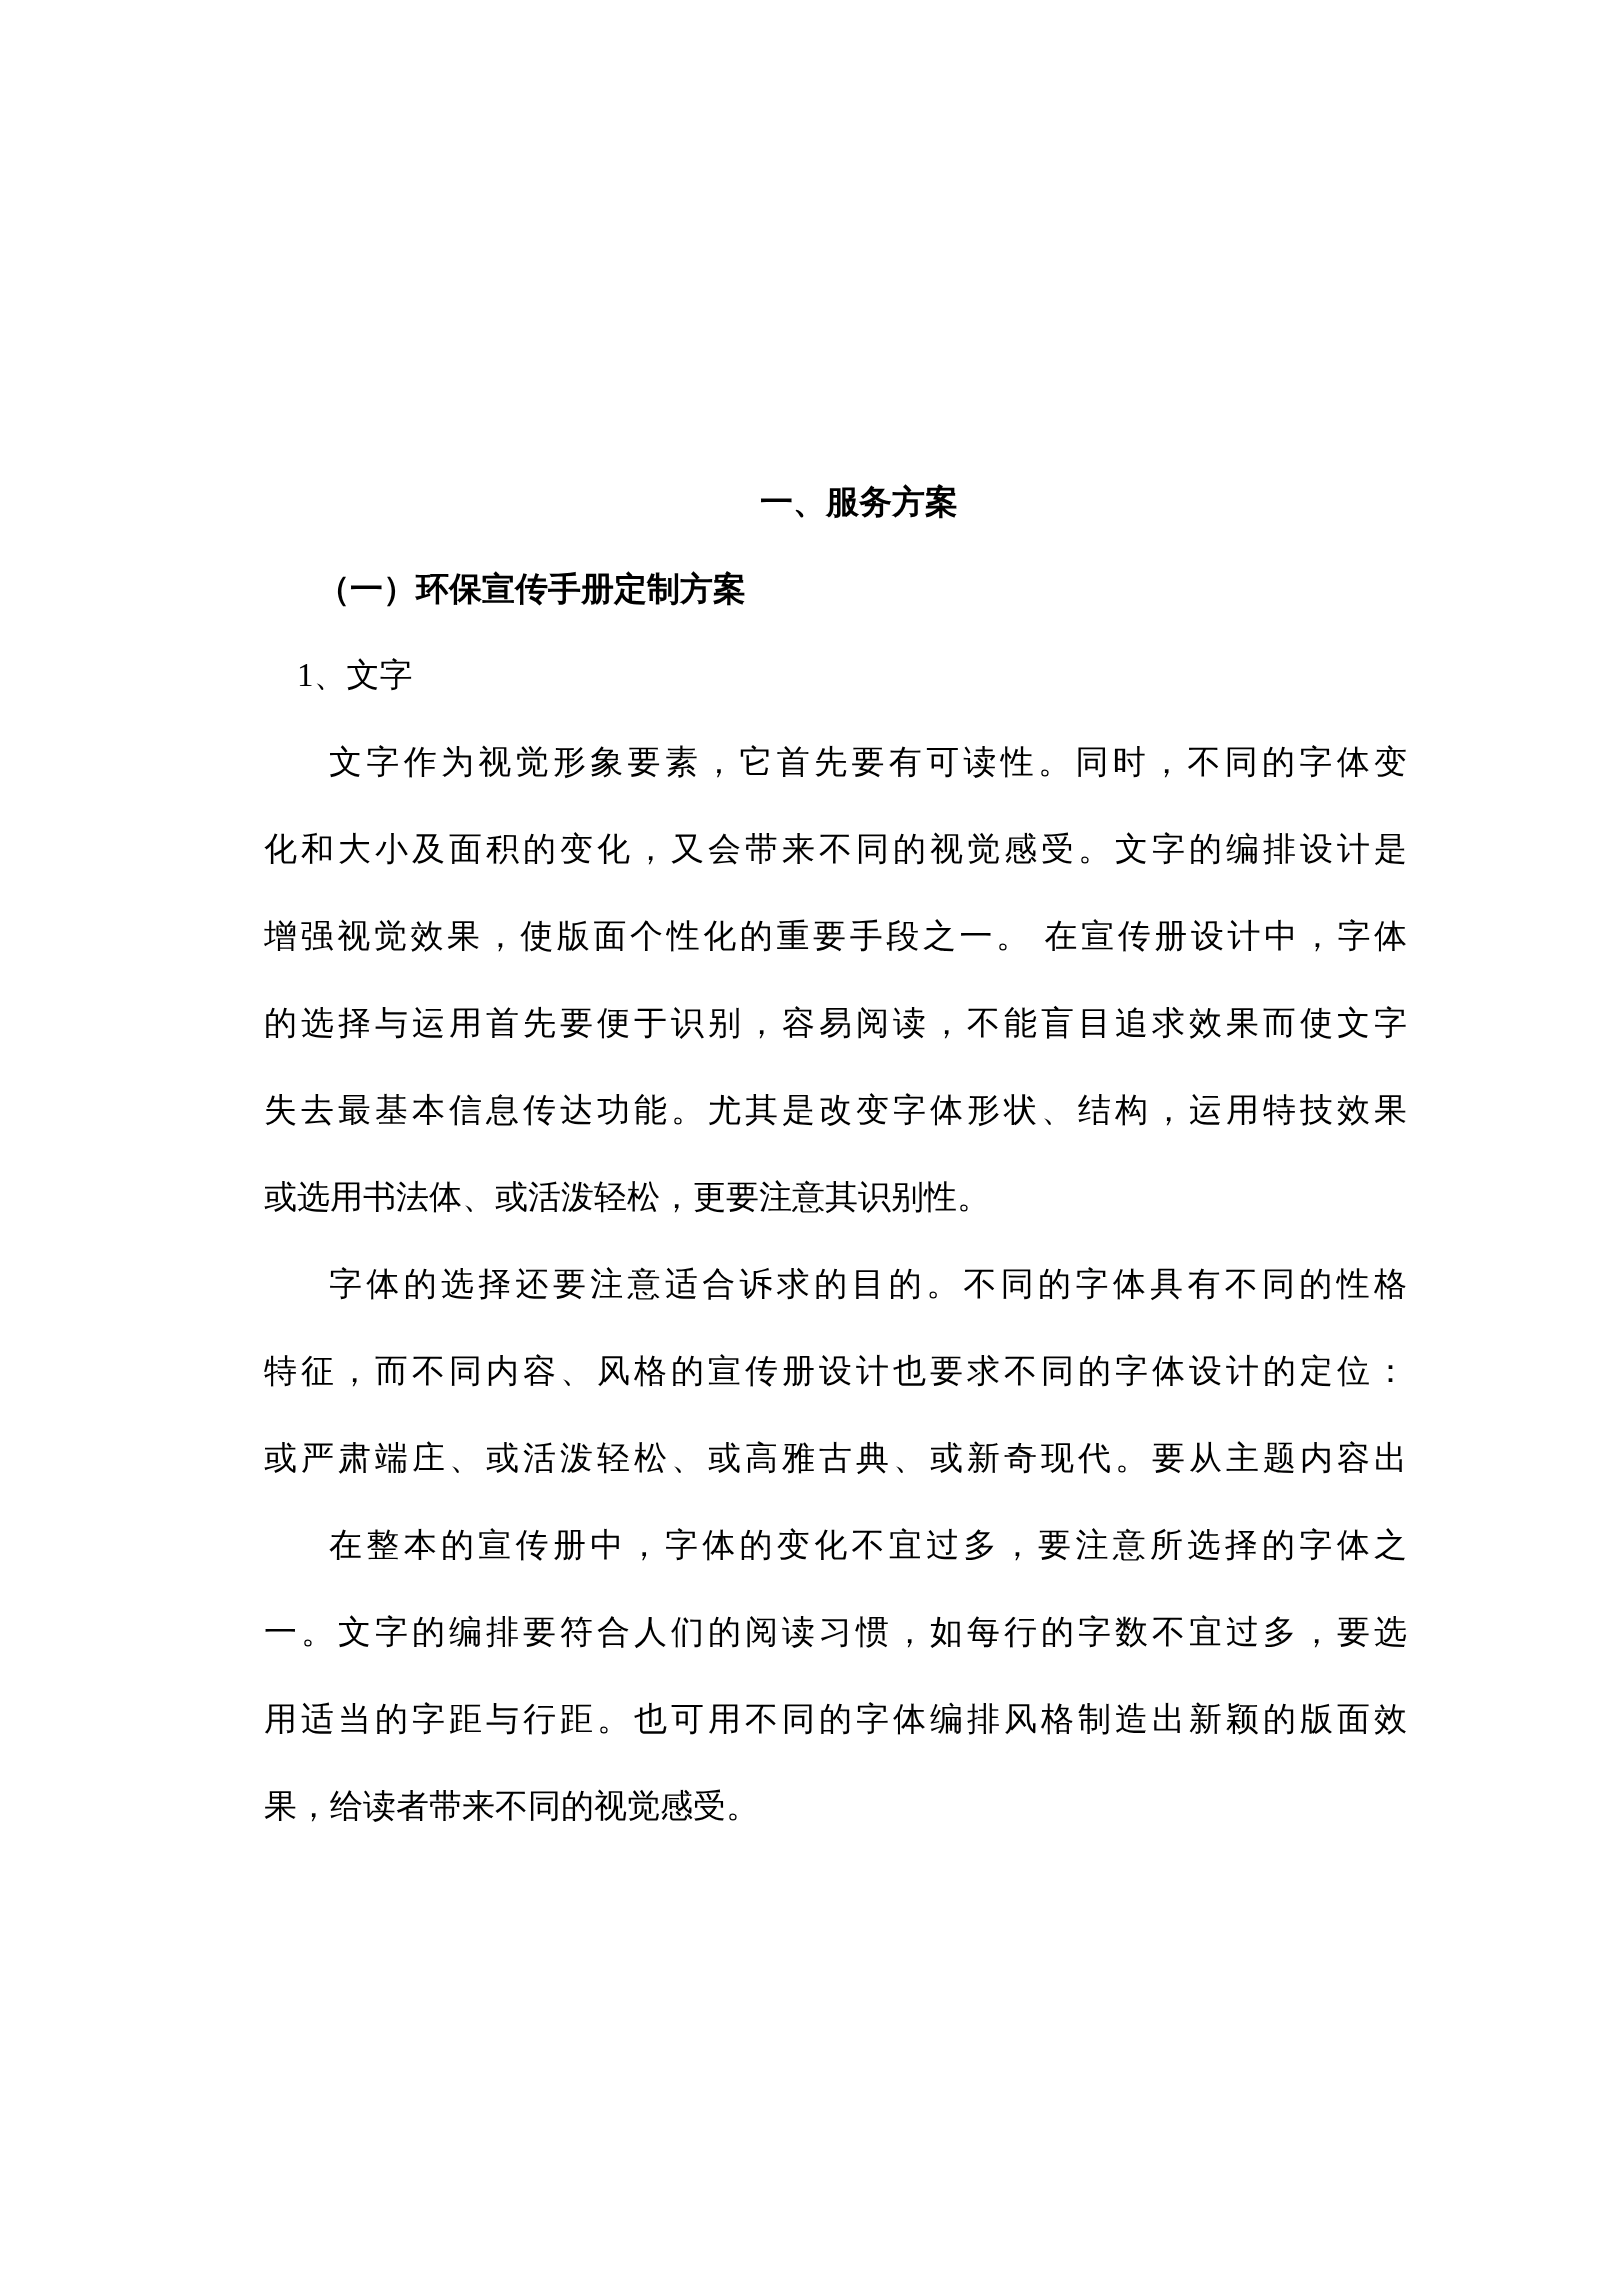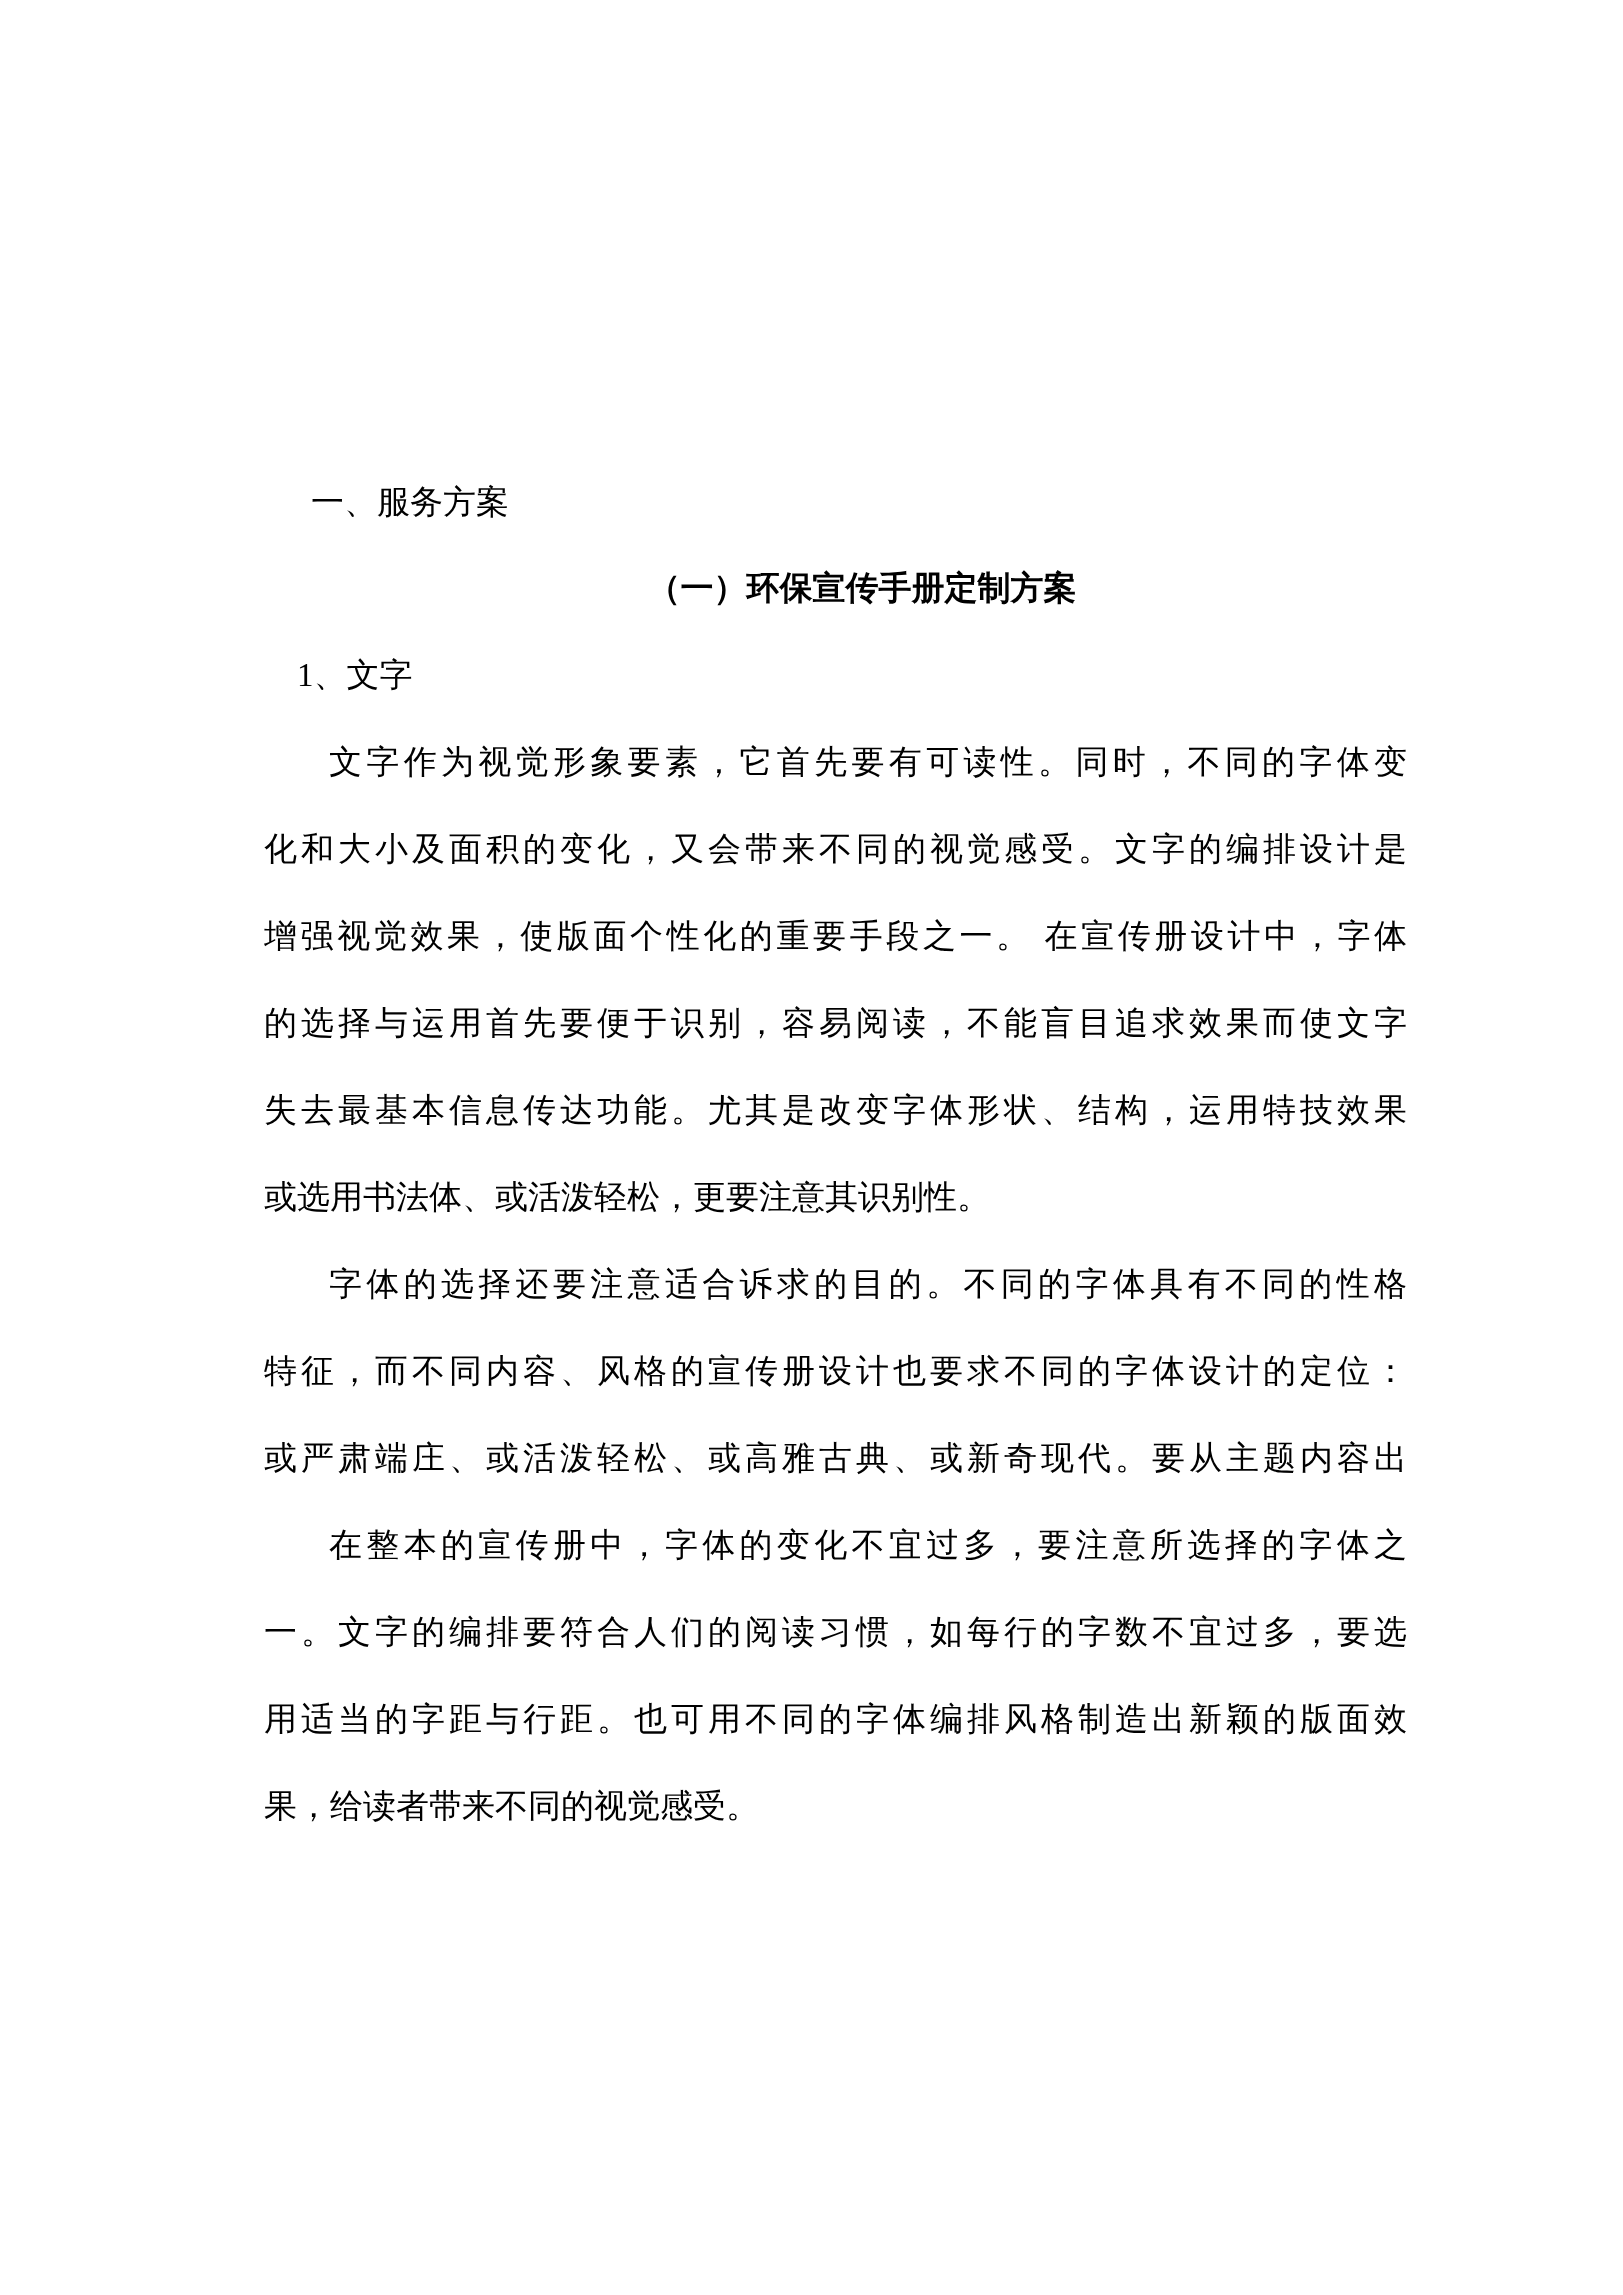--- a/index.html
+++ b/index.html
@@ -30,29 +30,28 @@
       width: 1175px;
     }
     .line {
       font-size: 33px;
       line-height: 87px;
       height: 87px;
       white-space: nowrap;
       letter-spacing: 0px;
     }
     .title {
-      text-align: left;
-      font-weight: normal;
+      text-align: center;
+      font-weight: bold;
       font-family: "DejaVu Sans", "Liberation Sans", sans-serif;
       padding-left: 79px;
     }
     .subtitle {
-      text-align: center;
       font-weight: bold;
-      font-family: Liberation Serif, serif;
+      font-family: Liberation Sans, sans-serif;
       padding-left: 85px;
     }
     .heading {
       font-weight: bold;
       font-family: "DejaVu Sans", "Liberation Sans", sans-serif;
       padding-left: 65px;
     }
     .item {
       padding-left: 65px;
     }

